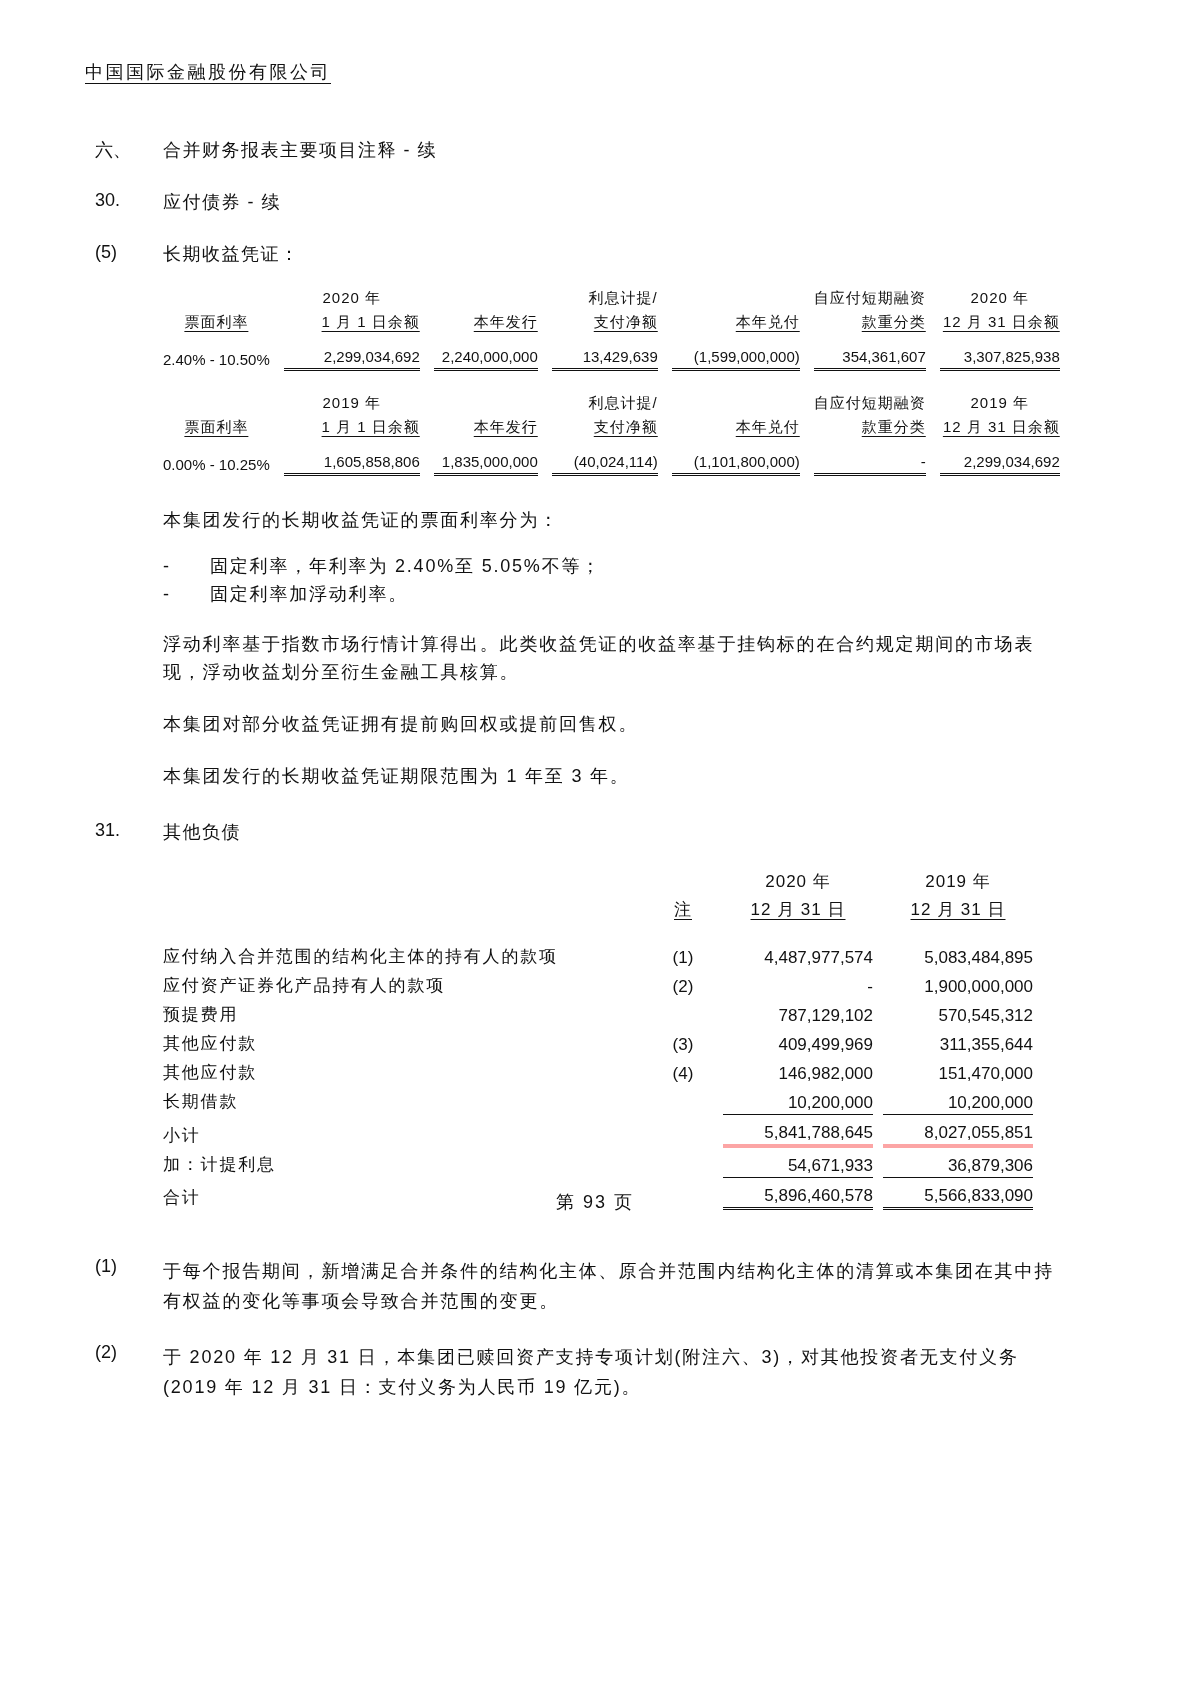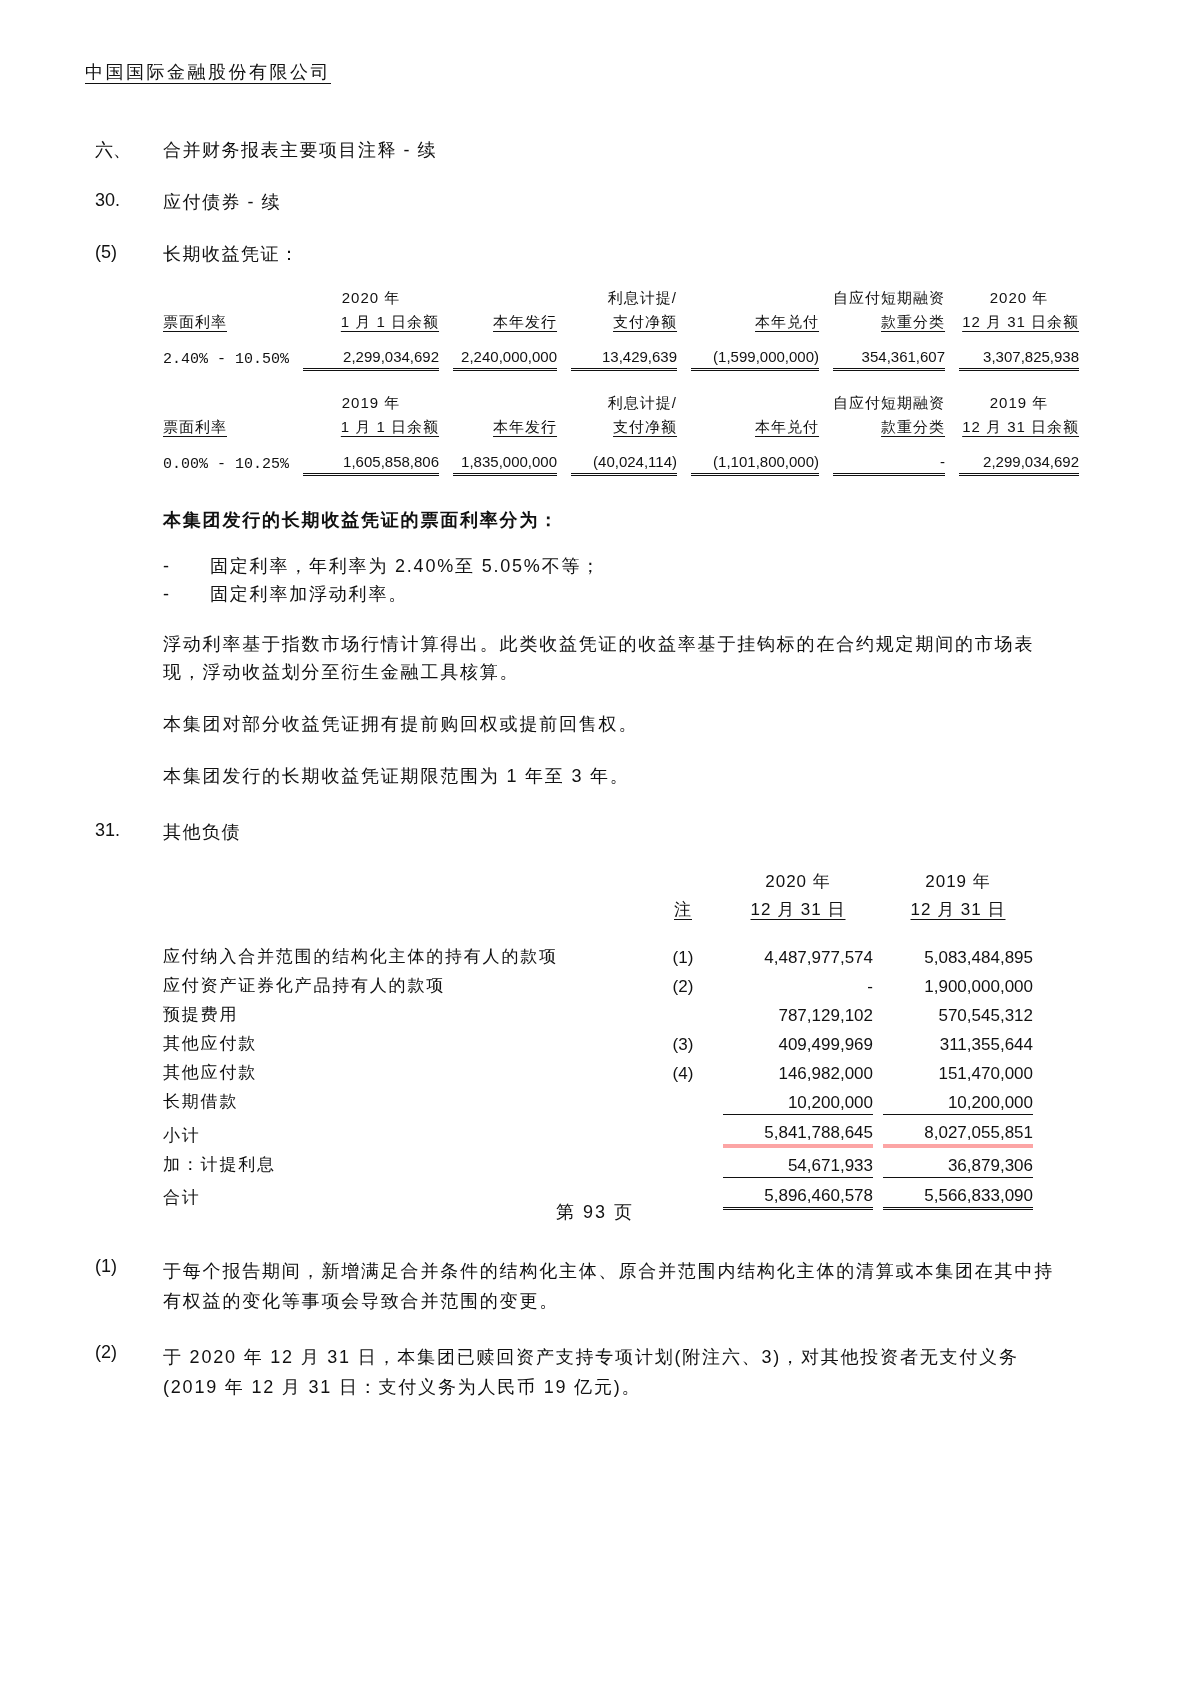--- a/index.html
+++ b/index.html
@@ -31,29 +31,29 @@
     border-collapse: separate; border-spacing: 14px 0;
     margin-left: 64px; margin-top: 20px;
     font-size: 15px; table-layout: fixed;
   }
   table.coupon td { padding: 0; vertical-align: bottom; white-space: nowrap; }
   table.coupon .h1 td { height: 22px; letter-spacing: 1px; }
   table.coupon .h2 td { height: 24px; letter-spacing: 1px; }
   table.coupon .h2 td span {
     text-decoration: underline; text-underline-offset: 4px; text-decoration-thickness: 1px;
   }
-  table.coupon .c-left  { text-align: left; font-family: Liberation Mono, monospace; }
+  table.coupon .c-left  { text-align: center; }
   table.coupon .c-right { text-align: right; }
   table.coupon .c-center{ text-align: center; }
   table.coupon .data td { padding-top: 16px; padding-bottom: 3px; }
   table.coupon .data td.dbl { border-bottom: 3px double #111; }
 
   
   .para { margin-left: 78px; width: 890px; font-size: 18px; letter-spacing: 1.8px; line-height: 28px; }
-  .p-intro   { margin-top: 30px; font-weight: bold; }
+  .p-intro   { margin-top: 30px; }
   .bullets   { margin-top: 18px; }
   .bullet    { display: flex; margin-left: 78px; width: 890px; font-size: 18px; letter-spacing: 1.8px; line-height: 28px; }
   .bullet .dash { width: 47px; flex: none; letter-spacing: 0; }
   .p-float   { margin-top: 22px; }
   .p-redeem  { margin-top: 24px; }
   .p-tenor   { margin-top: 24px; }
 
   
   table.other {
     border-collapse: separate; border-spacing: 10px 0;
@@ -75,21 +75,21 @@
   table.other .r .val.line-bottom   { border-bottom: 4px solid #fca5a5; }
   table.other .r .val.dbl-bottom    { border-bottom: 3px double #111; }
 
   
   .footnote { display: flex; margin-left: 10px; margin-top: 26px; font-size: 18px; }
   .footnote .num { width: 68px; flex: none; }
   .footnote .txt { width: 895px; letter-spacing: 1.8px; line-height: 30px; }
   .fn-1 { margin-top: 46px; }
 
   .page-footer {
-    position: absolute; bottom: 40px; left: 0;
+    position: absolute; bottom: 50px; left: 0;
     width: 1190px; text-align: center; font-size: 18px; letter-spacing: 2px;
   }
 </style>
 </head>
 <body>
 
 <div class="page">
 
   <div class="company">中国国际金融股份有限公司</div>
 

